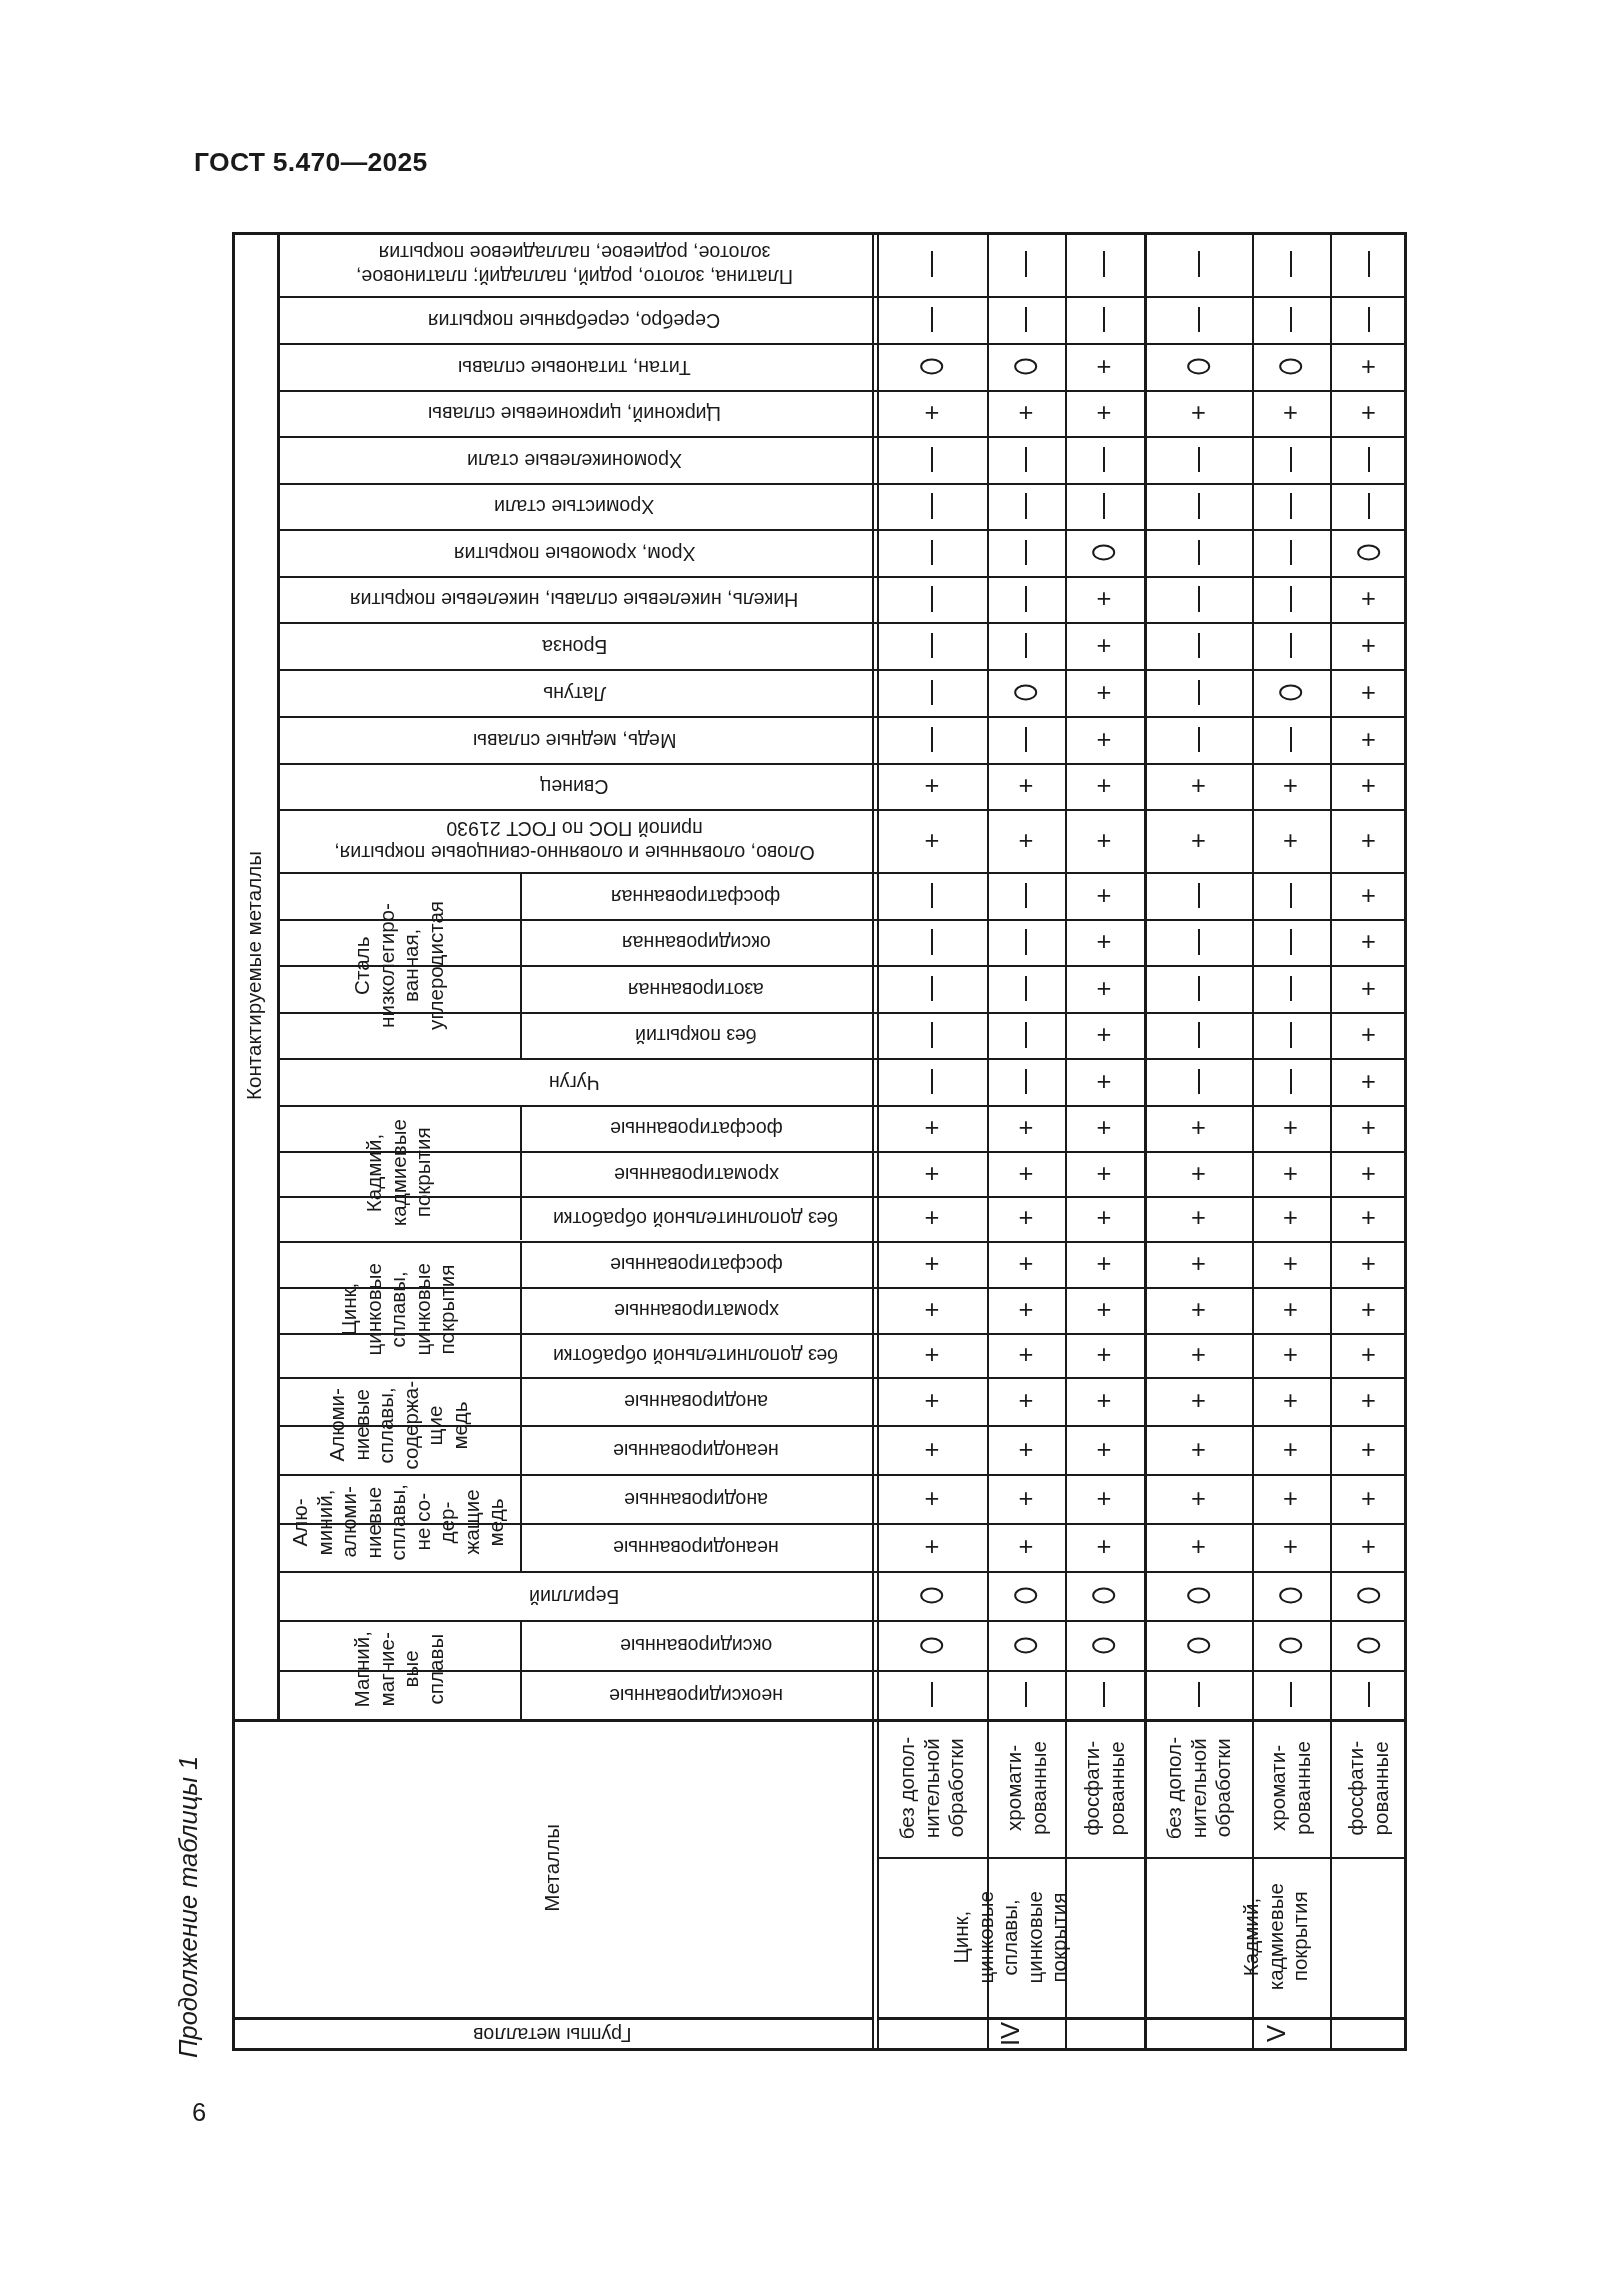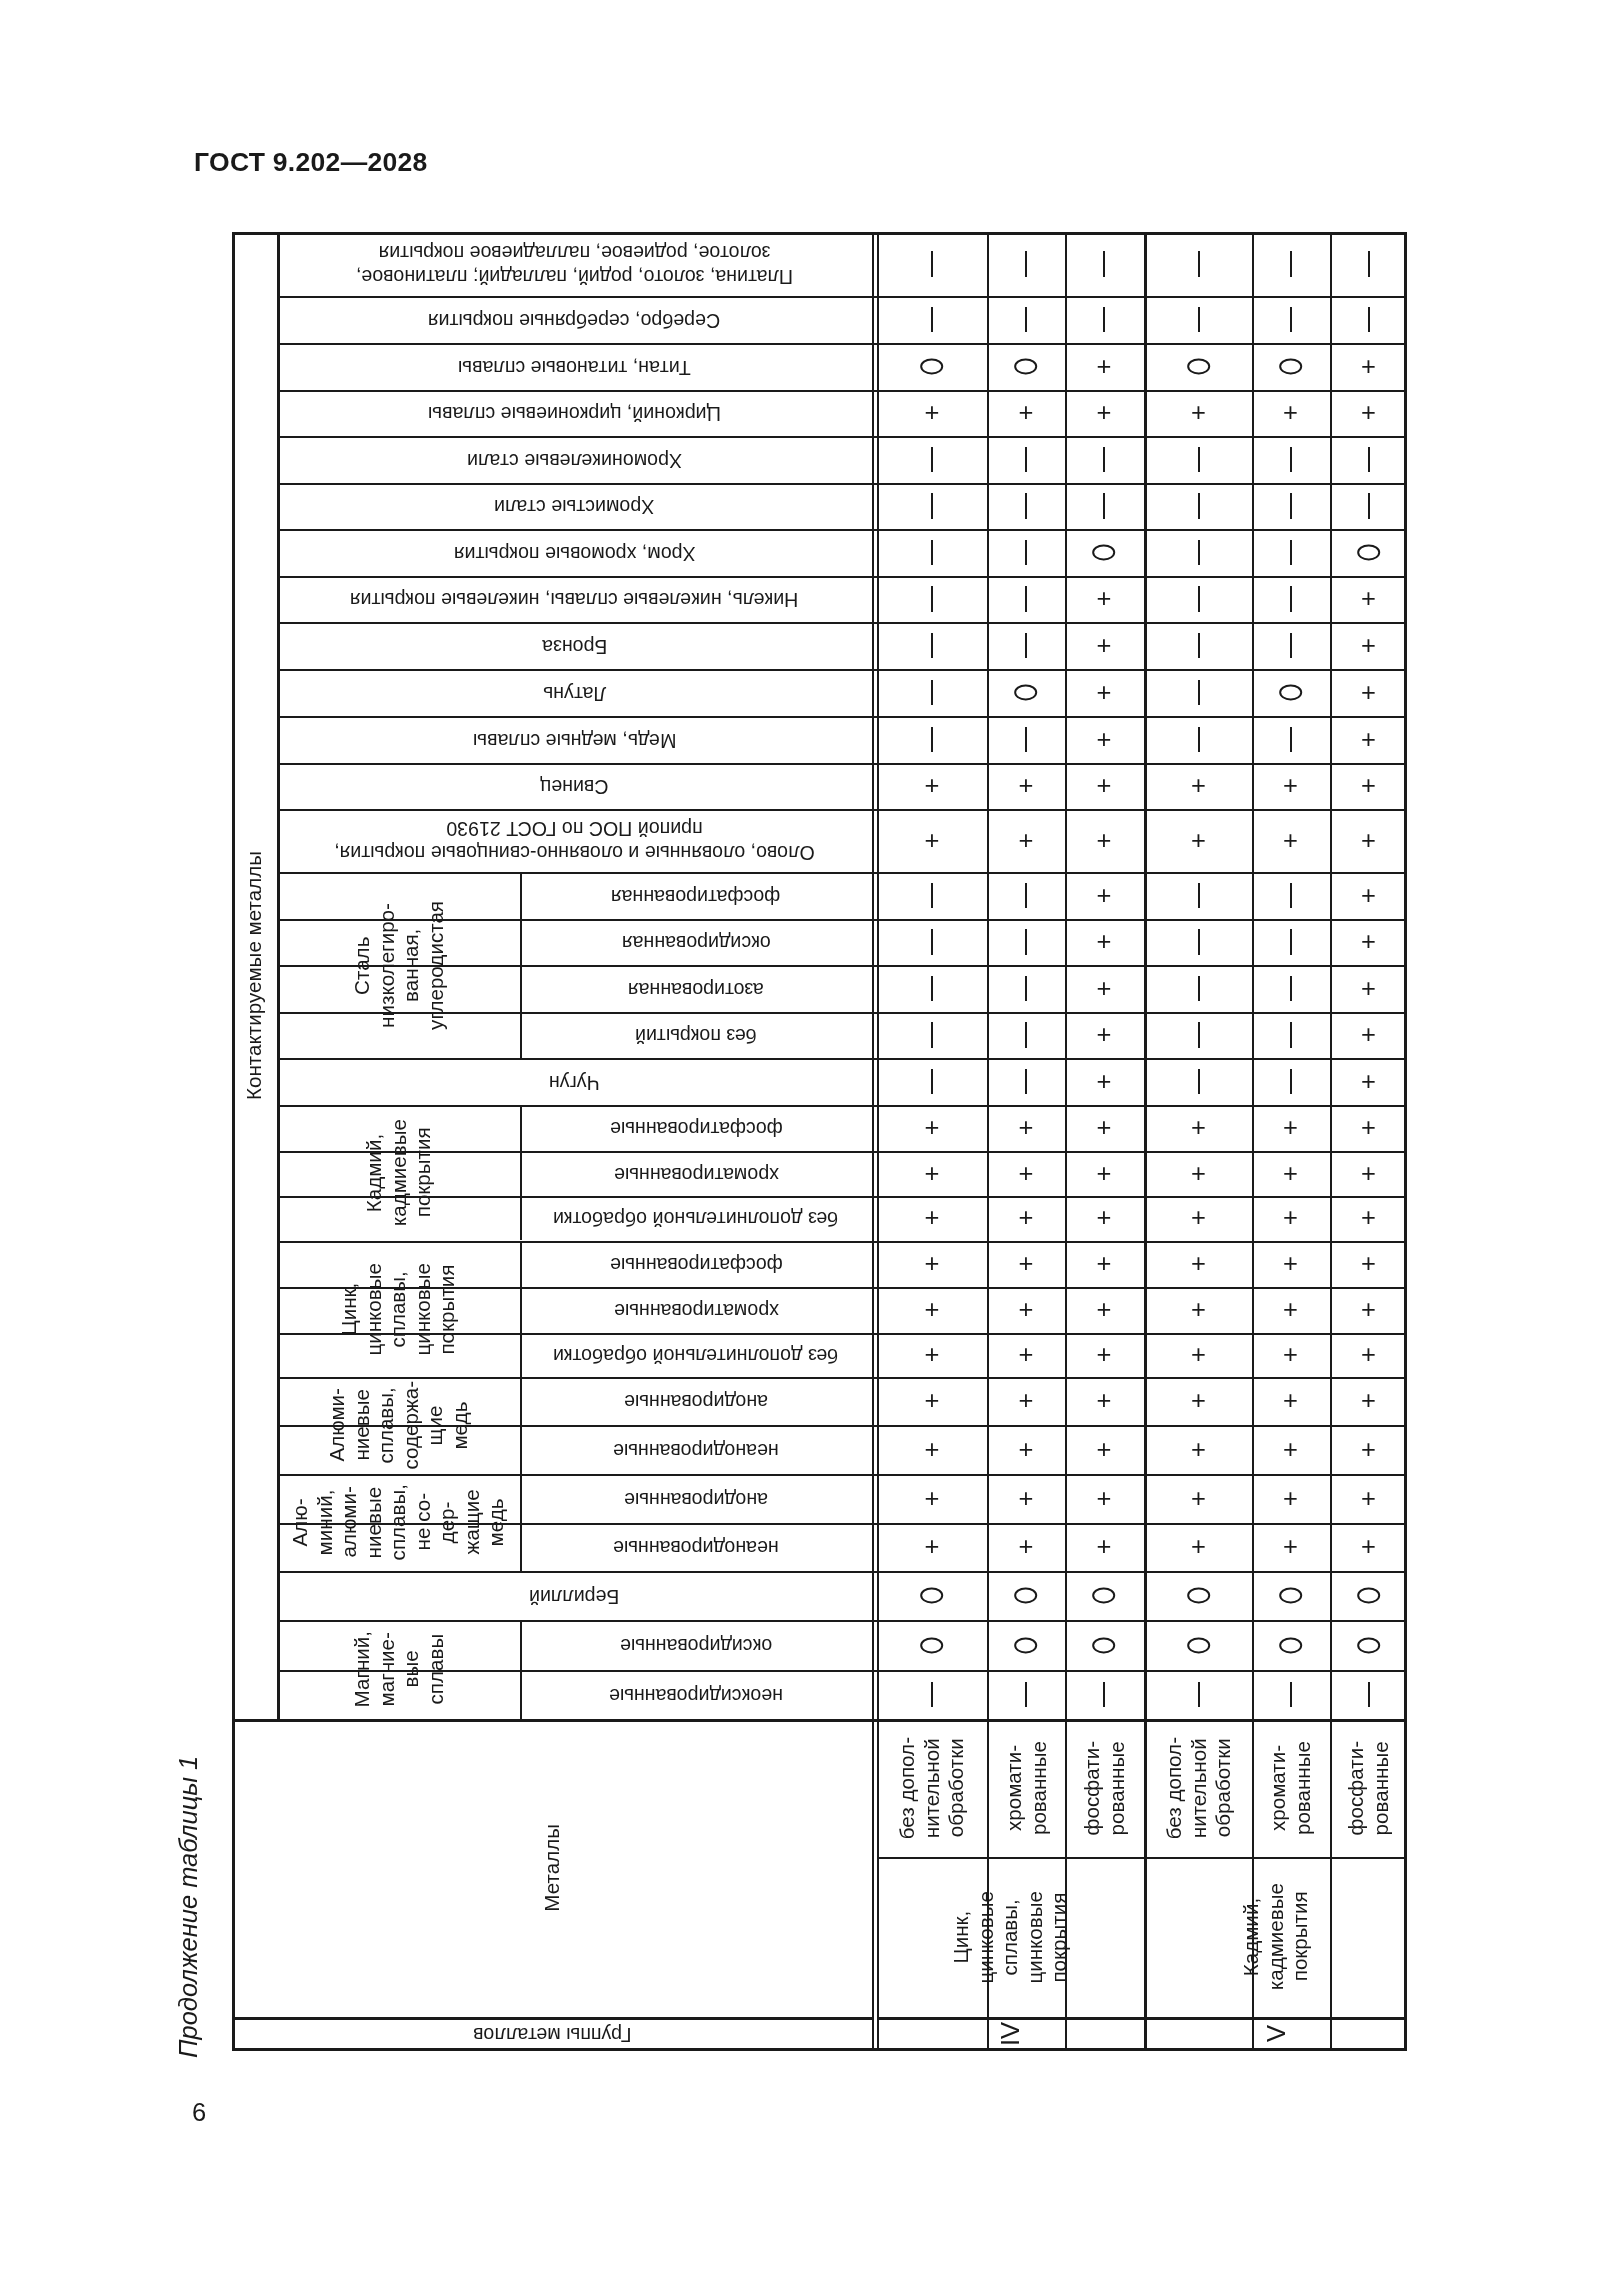--- a/index.html
+++ b/index.html
@@ -16,21 +16,21 @@
   .upside { transform: rotate(180deg); font-size: 19.6px; line-height: 23.5px; }
   .vtext { writing-mode: vertical-rl; transform: rotate(180deg); font-size: 20.6px; line-height: 24.5px; white-space: pre-line; text-align: center; }
   .sym { font-size: 23.5px; }
   .sym.dash { display:inline-block; width: 2px; height: 25.5px; background:#1a1a1a; }
   .sym.zero { display:inline-block; width: 11.8px; height: 18.6px; border: 2px solid #1a1a1a; border-radius: 50%; transform: rotate(90deg); }
   .sym.plus { font-size: 25.5px; line-height: 25.5px; }
 </style>
 </head>
 <body>
 
-<div class="doc-header">ГОСТ 9.202—2028</div>
+<div class="doc-header">ГОСТ 5.470—2025</div>
 <div class="caption">Продолжение таблицы 1</div>
 <div class="page-number">6</div>
 
 <div class="tbl" id="tbl">
     <div class="ln" style="left: 0px; top: 0px; width: 1175px; height: 2.9px;"></div>
     <div class="ln" style="left: 0px; top: 1816px; width: 1175px; height: 2.9px;"></div>
     <div class="ln" style="left: 0px; top: 0px; width: 2.9px; height: 1819px;"></div>
     <div class="ln" style="left: 1172px; top: 0px; width: 2.9px; height: 1819px;"></div>
     <div class="ln" style="left: 45px; top: 0px; width: 2.9px; height: 1487px;"></div>
     <div class="ln" style="left: 640px; top: 0px; width: 2px; height: 1819px;"></div>

